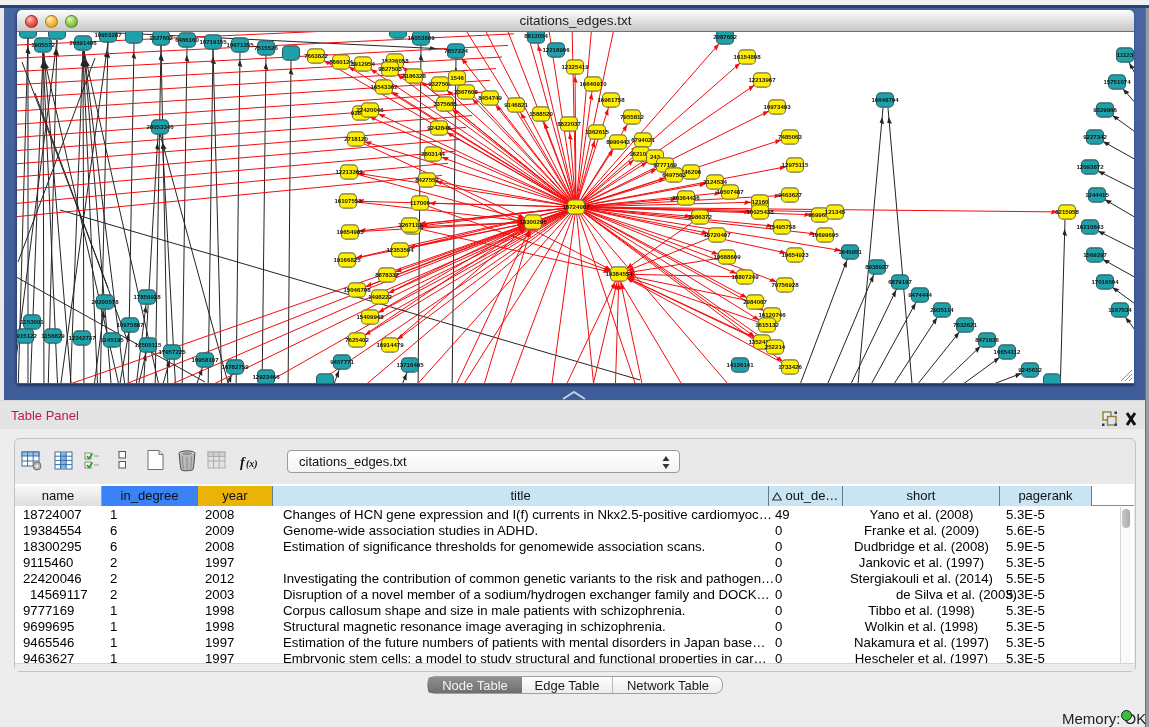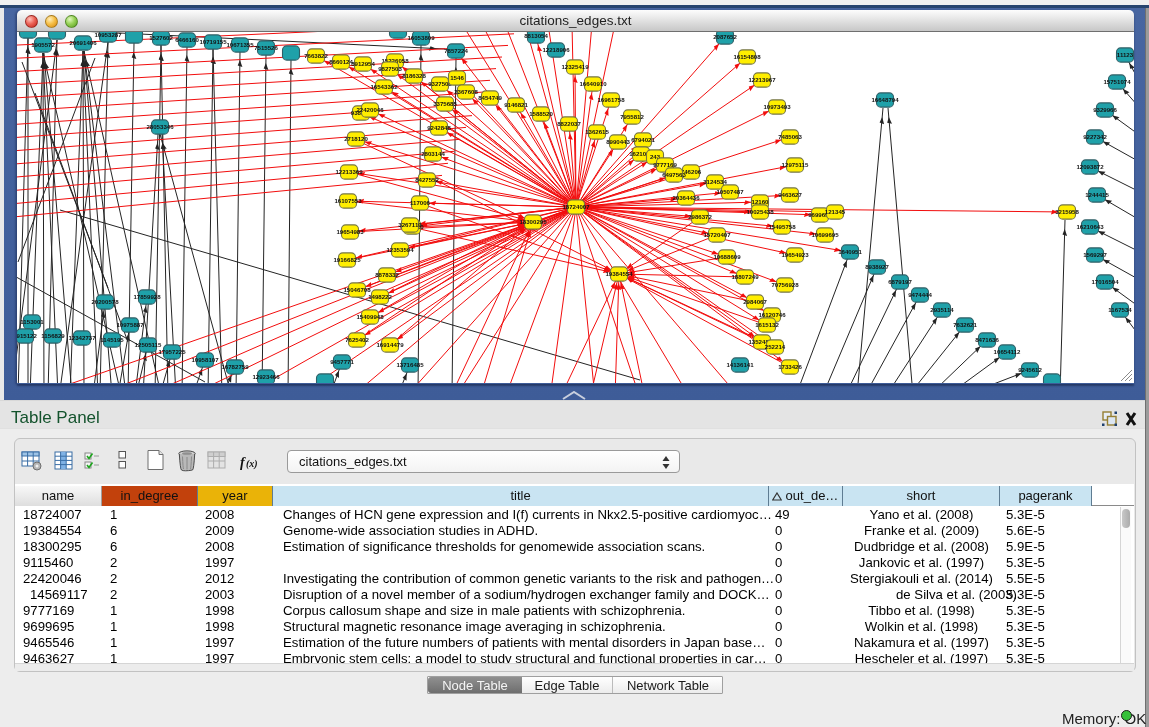--- a/index.html
+++ b/index.html
@@ -680,21 +680,21 @@
       </g>
     </svg>
 </div>
 
 <svg class="abs" style="left:560px;top:391px" width="28" height="9" viewBox="0 0 28 9">
     <path d="M3 8 L14 1 L25 8" fill="none" stroke="#c8cfdd" stroke-width="2"></path>
   </svg>
 
 <div class="abs" style="left:0;top:400px;width:1145px;height:327px;background:#ededed"></div>
 <div class="abs" style="left:0;top:400px;width:1145px;height:29px;background:#e4e4e4;border-top:1px solid #d8d8d8;border-bottom:1px solid #e0e0e0">
-  <div class="abs" style="left:11px;top:7px;font-size:17px;color:#14532d">Table Panel</div>
+  <div class="abs" style="left:11px;top:7px;font-size:13px;color:#be185d">Table Panel</div>
   <svg class="abs" style="left:1100px;top:9px" width="40" height="18" viewBox="0 0 40 18">
     <rect x="3" y="2" width="8" height="8" fill="#e8eef6" stroke="#957f33" stroke-width="1.4"></rect>
     <rect x="7.5" y="6.5" width="8.5" height="8.5" fill="#dce6f2" stroke="#957f33" stroke-width="1.4"></rect>
     <rect x="14.5" y="1.5" width="2.5" height="2.5" fill="#1d3f6e"></rect>
       <rect x="2" y="13.5" width="2.5" height="2.5" fill="#1d3f6e"></rect>
       <rect x="14.5" y="13.5" width="2.5" height="2.5" fill="#1d3f6e"></rect>
     <path d="M27 3 L35 15 M35 3 L27 15" stroke="#111" stroke-width="3"></path>
   </svg>
 </div>
 
@@ -742,21 +742,21 @@
   <svg class="abs" style="left:372px;top:4px" width="12" height="15" viewBox="0 0 12 15">
     <path d="M6 1 L9.5 6 L2.5 6 Z" fill="#333"></path>
       <path d="M6 14 L9.5 9 L2.5 9 Z" fill="#333"></path>
   </svg>
 </div>
 
 <div class="abs" style="left:15px;top:484px;width:1119px;height:187px;background:#fff"></div>
 
 <div class="abs" style="left:15px;top:486px;width:1119px;height:20px;border-bottom:1px solid #8a8a8a;font-size:13px;color:#111">
   <div class="abs hc" style="left:0;width:87px;height:20px;background:linear-gradient(#f8f8f8,#dedede);border-right:1px solid #a0a0a0;text-align:center;line-height:20px">name</div>
-  <div class="abs hc" style="left:87px;width:96px;height:20px;background:#c2410c;border-right:1px solid #5f7c92;text-align:center;line-height:20px">in_degree</div>
+  <div class="abs hc" style="left:87px;width:96px;height:20px;background:#3b82f6;border-right:1px solid #5f7c92;text-align:center;line-height:20px">in_degree</div>
   <div class="abs hc" style="left:183px;width:75px;height:20px;background:#eab308;border-right:1px solid #5f7c92;text-align:center;line-height:20px">year</div>
   <div class="abs hc" style="left:258px;width:496px;height:20px;background:#c9e4f2;border-right:1px solid #5f7c92;text-align:center;line-height:20px">title</div>
   <div class="abs hc" style="left:754px;width:74px;height:20px;background:#c9e4f2;border-right:1px solid #5f7c92;line-height:20px"><svg width="10" height="9" style="vertical-align:-1px;margin-left:3px" viewBox="0 0 10 9">
         <path d="M5 1 L9.3 8 L0.7 8 Z" fill="none" stroke="#333" stroke-width="1.2"></path>
       </svg> out_de…</div>
   <div class="abs hc" style="left:828px;width:157px;height:20px;background:#c9e4f2;border-right:1px solid #5f7c92;text-align:center;line-height:20px">short</div>
   <div class="abs hc" style="left:985px;width:92px;height:20px;background:#c9e4f2;border-right:1px solid #5f7c92;text-align:center;line-height:20px">pagerank</div>
 </div>
 <style>.tr{position:absolute;left:0;width:1149px;height:16px;font-size:13.2px;line-height:16px;color:#000}.c{position:absolute;top:0;white-space:nowrap}.ctr{text-align:center}</style>
 <div class="tr" style="top:507px">
@@ -847,19 +847,19 @@
     <span class="c" style="left:775px">0</span>
     <span class="c ctr" style="left:843px;width:157px">Hescheler et al. (1997)</span>
     <span class="c" style="left:1006px">5.3E-5</span>
   </div>
 
 <div class="abs" style="left:1120px;top:507px;width:11px;height:156px;background:#fafafa;border-left:1px solid #d5d5d5"></div>
 <div class="abs" style="left:1121.5px;top:509px;width:8px;height:19px;background:linear-gradient(90deg,#c8c8c8,#ababab);border-radius:4px"></div>
 
 <div class="abs" style="left:15px;top:663px;width:1119px;height:8px;background:#ececec;border-top:1px solid #d5d5d5"></div>
 
-<div class="abs" style="left:427px;top:676px;width:296px;height:18px;border:1px solid #9f9f9f;border-radius:1px;background:linear-gradient(#ffffff,#ececec);font-size:13px;line-height:17px;color:#1a1a1a">
+<div class="abs" style="left:427px;top:676px;width:296px;height:18px;border:1px solid #9f9f9f;border-radius:8px;background:linear-gradient(#ffffff,#ececec);font-size:13px;line-height:17px;color:#1a1a1a">
   <div class="abs" style="left:0;top:0;width:94px;height:16px;background:linear-gradient(#909090,#6e6e6e);border-radius:3px 0 0 3px;color:#f5f5f5;text-align:center">Node Table</div>
   <div class="abs" style="left:94px;top:0;width:91px;height:16px;text-align:center;border-right:1px solid #bbb">Edge Table</div>
   <div class="abs" style="left:185px;top:0;width:110px;height:16px;text-align:center">Network Table</div>
 </div>
 
 <div class="abs" style="left:1062px;top:710px;font-size:15px;color:#222">Memory: OK</div>
 <div class="abs" style="left:1121px;top:710px;width:11px;height:11px;border-radius:50%;background:#35c13a;border:1.3px solid #1d1d1d"></div>
 </body></html>

